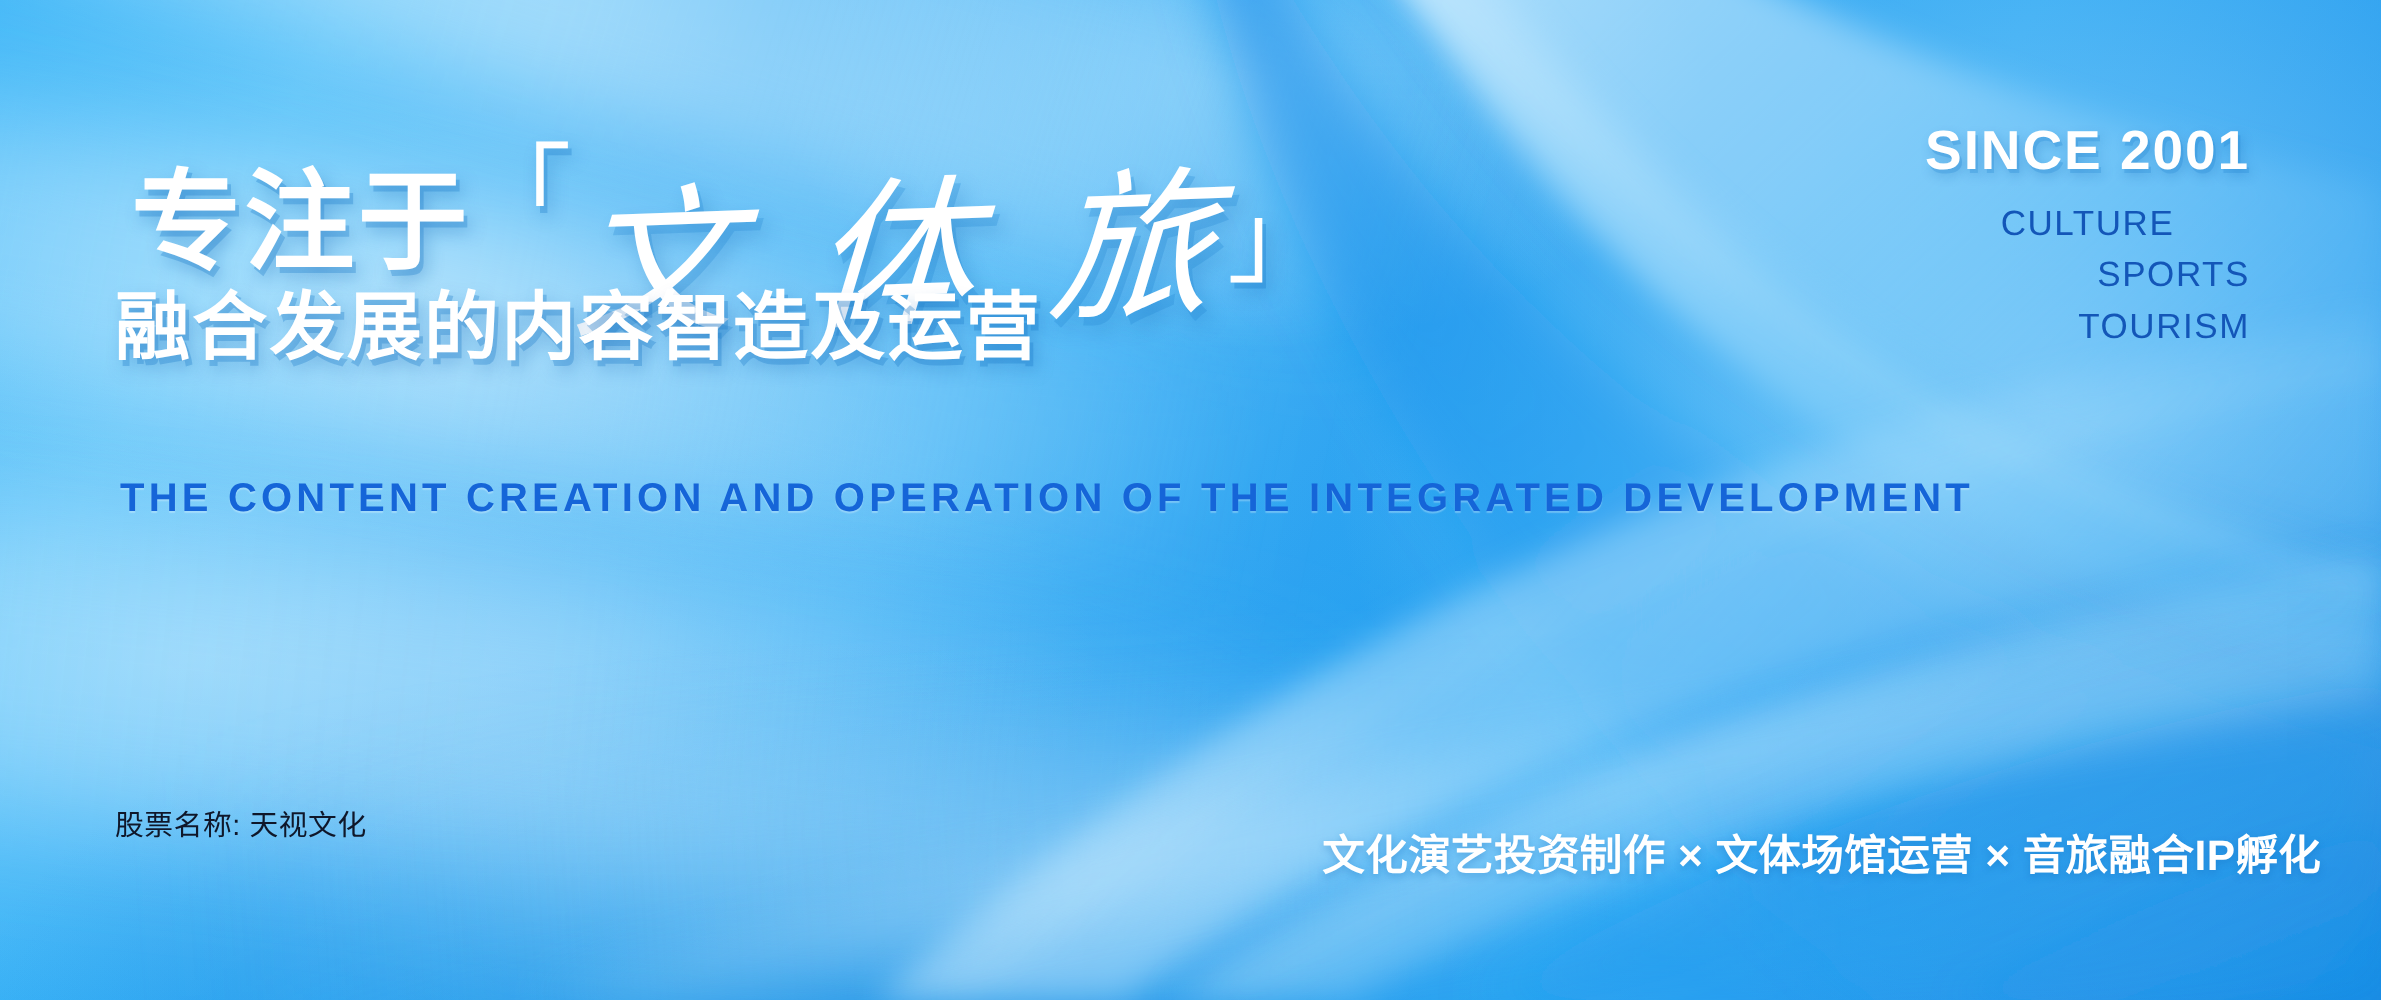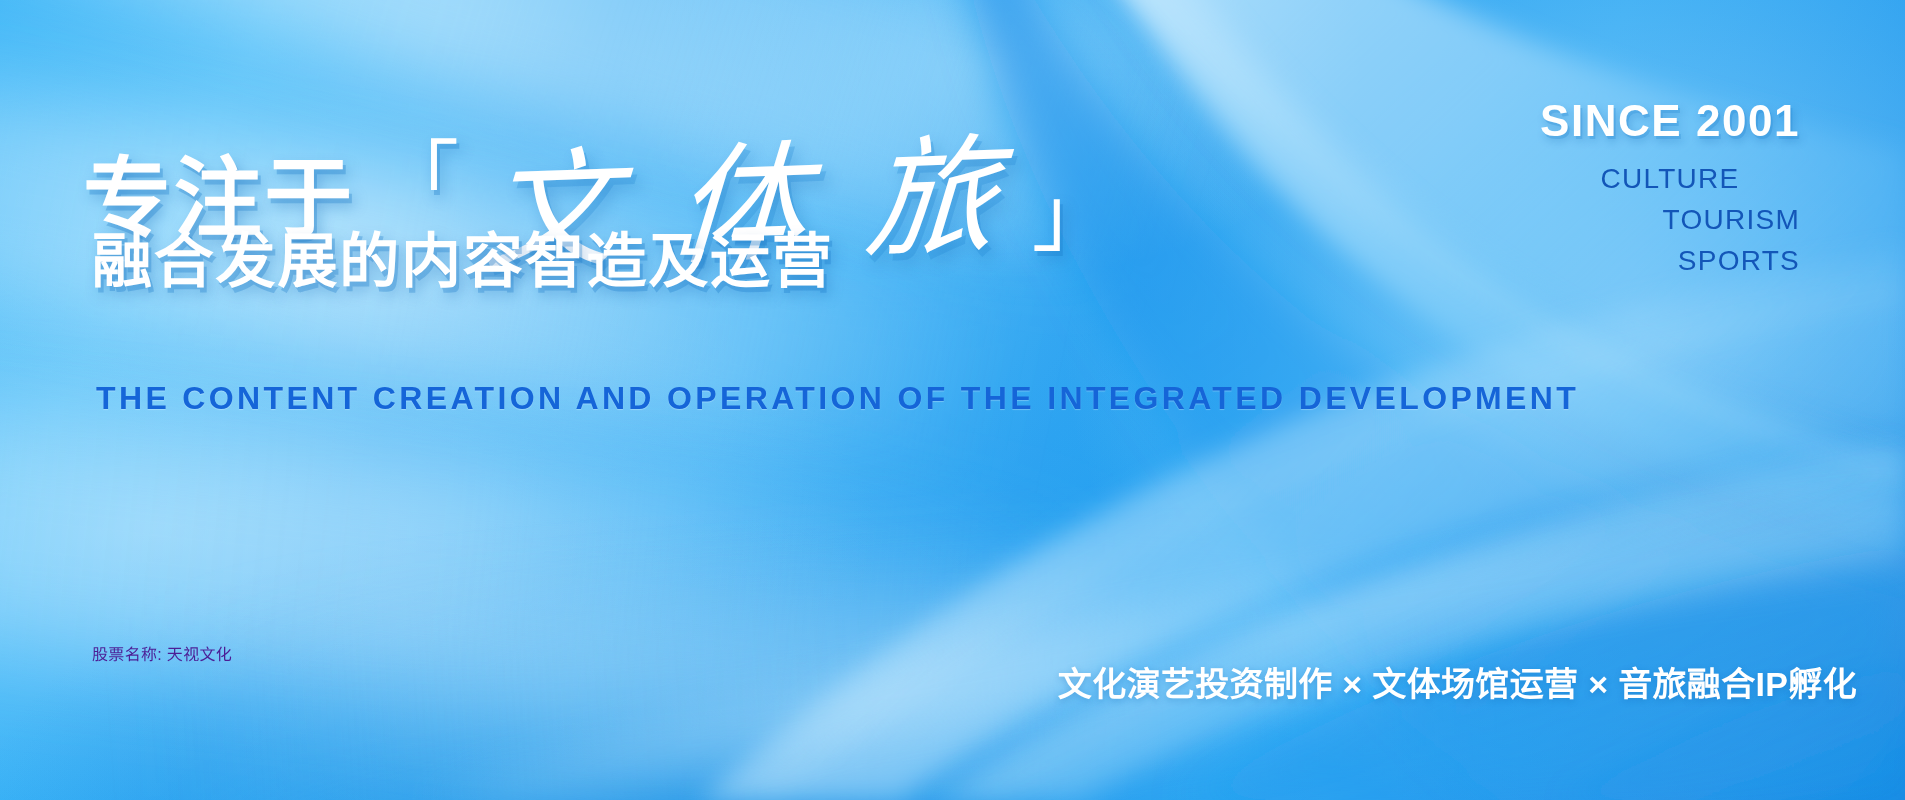--- a/index.html
+++ b/index.html
@@ -146,27 +146,26 @@
     position: absolute;
     color: #ffffff;
     font-weight: 700;
     letter-spacing: 0.03em;
     white-space: nowrap;
     text-shadow:
       3px 5px 0 rgba(24,120,200,0.30),
       5px 8px 14px rgba(16,95,175,0.34);
   }
   #headline-line1 {
-    left: 83px;
+    left: 105px;
     top: 134px;
     font-size: 88px;
     line-height: 1;
     display: flex;
-    align-items: center;
-    gap: 24px;
+    align-items: flex-start;
   }
   #headline-line2 {
     left: 92px;
     top: 232px;
     font-size: 60px;
     line-height: 1;
   }
 
   .brush {
     font-family: "DejaVu Serif", "Liberation Serif", serif;
@@ -230,22 +229,22 @@
   }
   #pillar-culture { margin-top: 14px; text-align: center; }
 
   
   #stock-block {
     position: absolute;
     left: 92px;
     top: 640px;
   }
   .stock-line {
-    font-size: 16px;
-    color: #4c1d95;
+    font-size: 23px;
+    color: #0f172a;
     letter-spacing: 0.02em;
     line-height: 1.82;
     white-space: nowrap;
     text-align: right;
   }
 
   
   #tagline {
     position: absolute;
     right: 48px;
@@ -345,22 +344,22 @@
         <span class="bracket" id="bracket-close">」</span>
     </div>
 
     <div class="headline" id="headline-line2">融合发展的内容智造及运营</div>
 
     <div id="subtitle-en">THE CONTENT CREATION AND OPERATION OF THE INTEGRATED DEVELOPMENT</div>
 
     <div id="right-block">
       <div id="since-label">SINCE 2001</div>
       <div class="pillar" id="pillar-culture">CULTURE</div>
+      <div class="pillar">SPORTS</div>
       <div class="pillar">TOURISM</div>
-      <div class="pillar">SPORTS</div>
     </div>
 
     <div id="stock-block">
       <div class="stock-line">股票名称: 天视文化</div>
     </div>
 
     <div id="tagline">文化演艺投资制作 × 文体场馆运营 × 音旅融合IP孵化</div>
 
   </div>
 </div>

